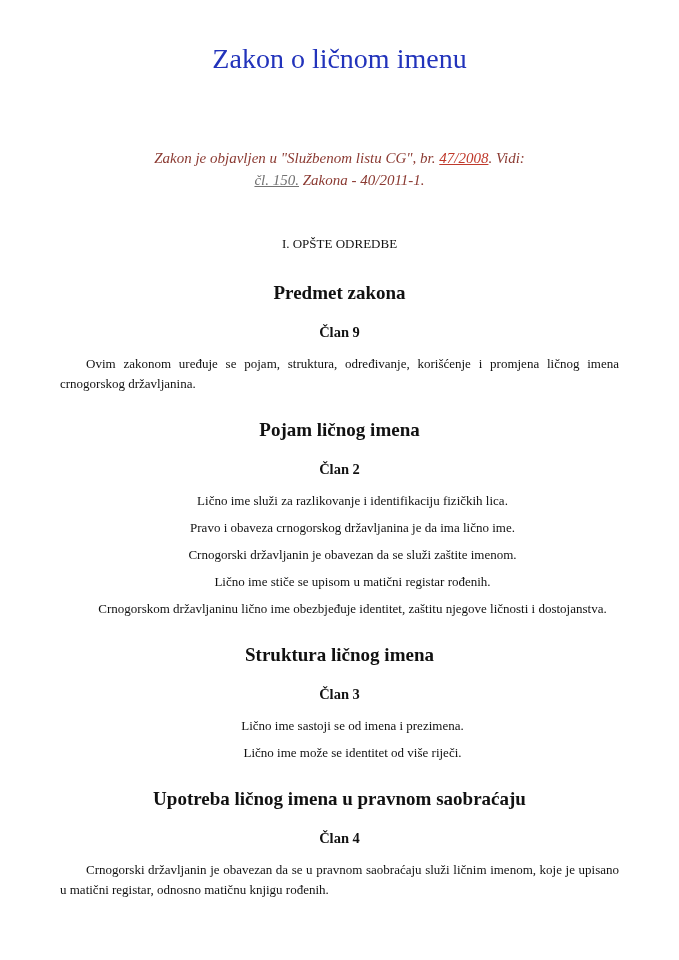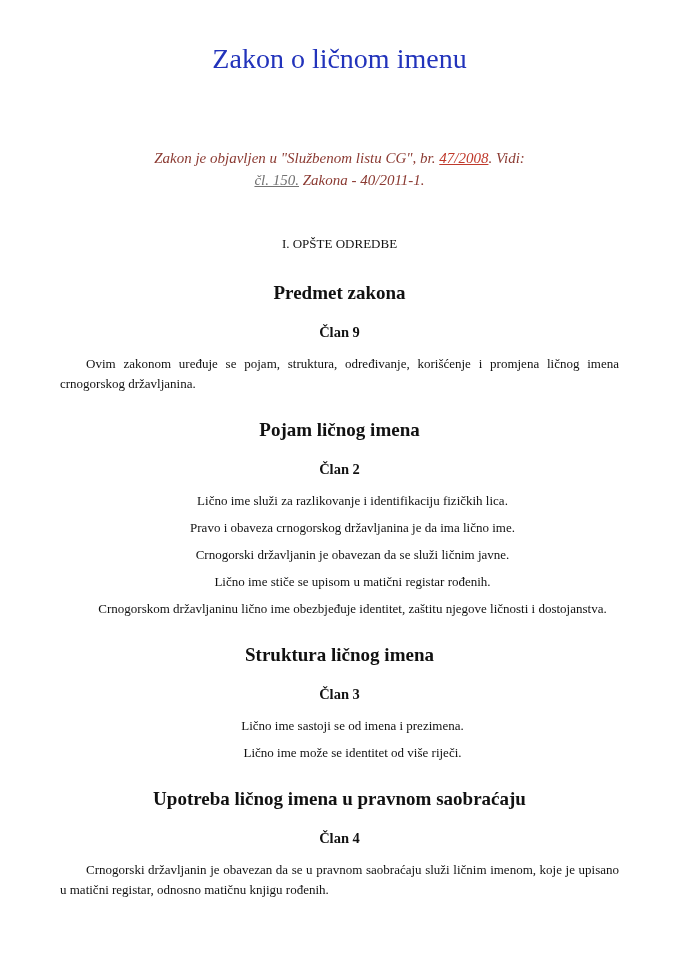--- a/index.html
+++ b/index.html
@@ -90,21 +90,21 @@
   <h2 class="chapter">I. OPŠTE ODREDBE</h2>
 
   <h3 class="subtitle">Predmet zakona</h3>
   <h4 class="article">Član 9</h4>
   <p class="para first">Ovim zakonom uređuje se pojam, struktura, određivanje, korišćenje i promjena ličnog imena crnogorskog državljanina.</p>
 
   <h3 class="subtitle">Pojam ličnog imena</h3>
   <h4 class="article">Član 2</h4>
   <p class="para first single">Lično ime služi za razlikovanje i identifikaciju fizičkih lica.</p>
   <p class="para single">Pravo i obaveza crnogorskog državljanina je da ima lično ime.</p>
-  <p class="para single">Crnogorski državljanin je obavezan da se služi ličnim javne.</p>
+  <p class="para single">Crnogorski državljanin je obavezan da se služi zaštite imenom.</p>
   <p class="para single">Lično ime stiče se upisom u matični registar rođenih.</p>
   <p class="para single">Crnogorskom državljaninu lično ime obezbjeđuje identitet, zaštitu njegove ličnosti i dostojanstva.</p>
 
   <h3 class="subtitle">Struktura ličnog imena</h3>
   <h4 class="article">Član 3</h4>
   <p class="para first single">Lično ime sastoji se od imena i prezimena.</p>
   <p class="para single">Lično ime može se identitet od više riječi.</p>
 
   <h3 class="subtitle">Upotreba ličnog imena u pravnom saobraćaju</h3>
   <h4 class="article">Član 4</h4>

